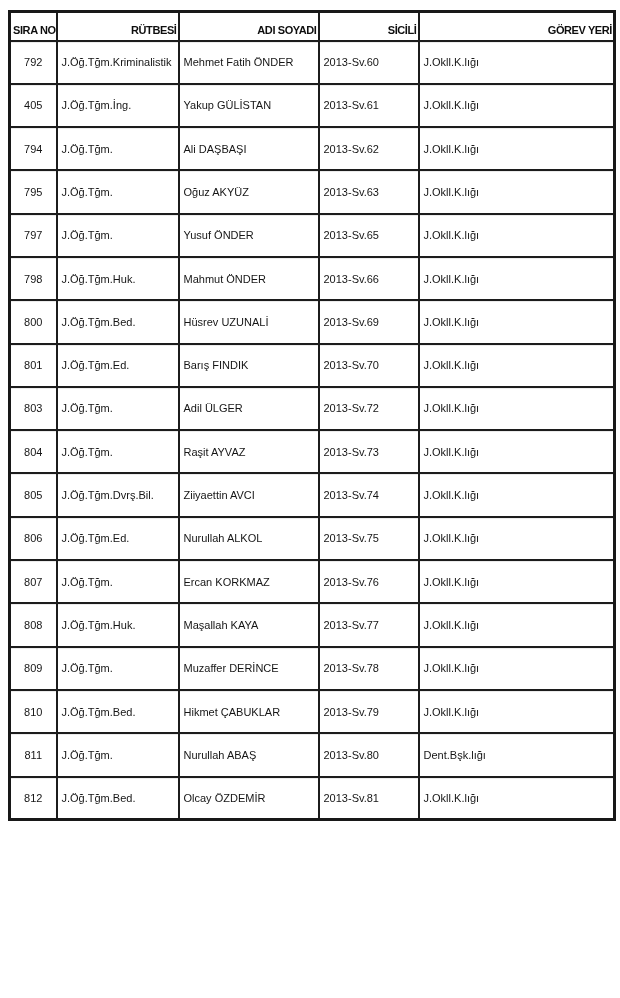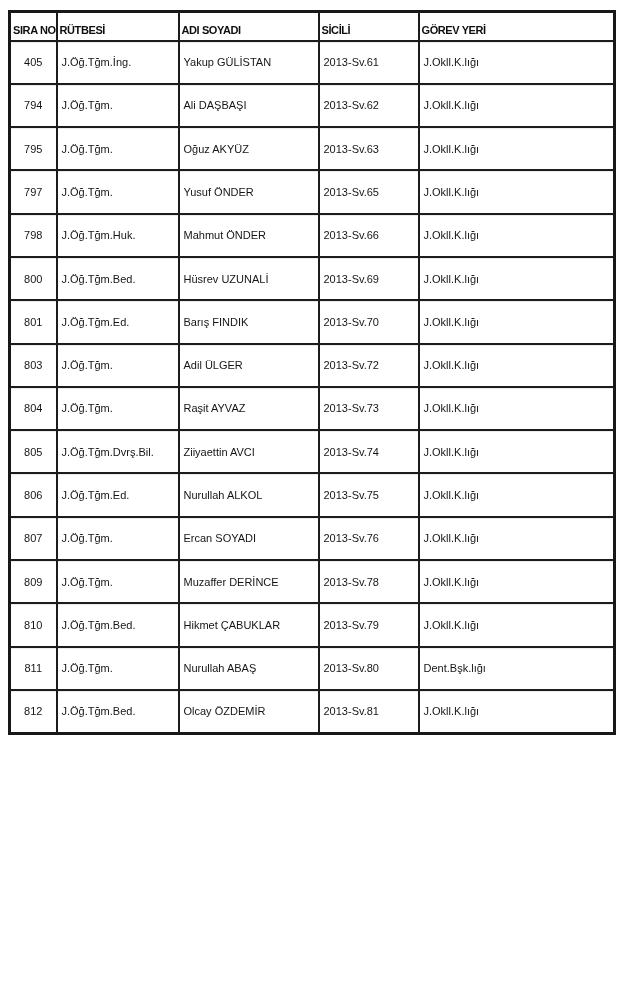--- a/index.html
+++ b/index.html
@@ -40,21 +40,21 @@
     white-space: nowrap;
     vertical-align: middle;
     font-size: 11px;
     line-height: 1.1;
   }
   thead tr { height: 29px; }
   tbody tr { height: 43.3px; }
 
   th {
     font-weight: bold;
-    text-align: left;
+    text-align: right;
     padding: 8px 1px 1px 2px;
     letter-spacing: -0.4px;
     font-size: 11px;
     color: #0e0e0e;
   }
   td { padding: 0 3px 0 4px; color: #151515; }
   td.num {
     text-align: center;
     padding: 0;
   }
@@ -77,20 +77,27 @@
       <tr>
         <th>SIRA NO</th>
         <th>RÜTBESİ</th>
         <th>ADI SOYADI</th>
         <th>SİCİLİ</th>
         <th>GÖREV YERİ</th>
       </tr>
     </thead>
     <tbody id="roster-body">
         <tr>
+          <td class="num">792</td>
+          <td>J.Öğ.Tğm.Kriminalistik</td>
+          <td>Mehmet Fatih ÖNDER</td>
+          <td>2013-Sv.60</td>
+          <td>J.Okll.K.lığı</td>
+        </tr>
+        <tr>
           <td class="num">405</td>
           <td>J.Öğ.Tğm.İng.</td>
           <td>Yakup GÜLİSTAN</td>
           <td>2013-Sv.61</td>
           <td>J.Okll.K.lığı</td>
         </tr>
         <tr>
           <td class="num">794</td>
           <td>J.Öğ.Tğm.</td>
           <td>Ali DAŞBAŞI</td>
@@ -156,22 +163,29 @@
         <tr>
           <td class="num">806</td>
           <td>J.Öğ.Tğm.Ed.</td>
           <td>Nurullah ALKOL</td>
           <td>2013-Sv.75</td>
           <td>J.Okll.K.lığı</td>
         </tr>
         <tr>
           <td class="num">807</td>
           <td>J.Öğ.Tğm.</td>
-          <td>Ercan SOYADI</td>
+          <td>Ercan KORKMAZ</td>
           <td>2013-Sv.76</td>
+          <td>J.Okll.K.lığı</td>
+        </tr>
+        <tr>
+          <td class="num">808</td>
+          <td>J.Öğ.Tğm.Huk.</td>
+          <td>Maşallah KAYA</td>
+          <td>2013-Sv.77</td>
           <td>J.Okll.K.lığı</td>
         </tr>
         <tr>
           <td class="num">809</td>
           <td>J.Öğ.Tğm.</td>
           <td>Muzaffer DERİNCE</td>
           <td>2013-Sv.78</td>
           <td>J.Okll.K.lığı</td>
         </tr>
         <tr>

